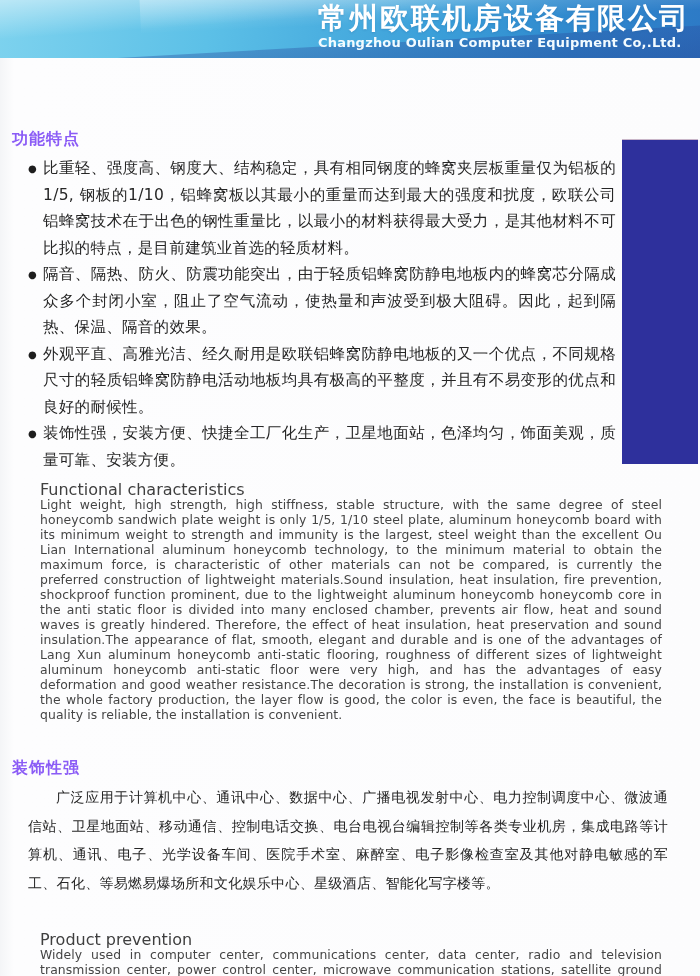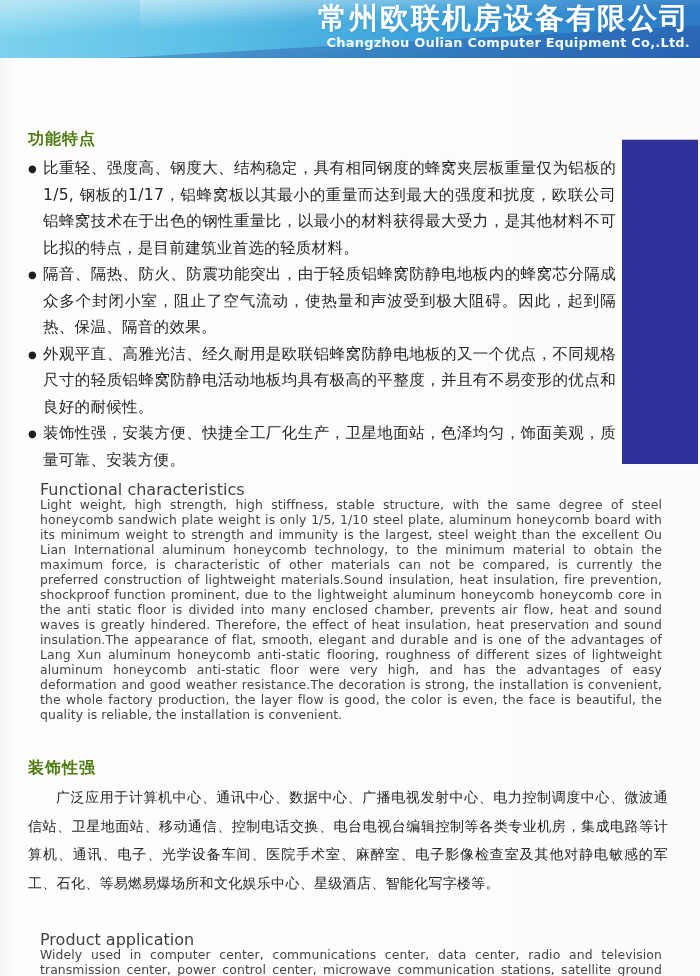--- a/index.html
+++ b/index.html
@@ -28,43 +28,43 @@
     position: absolute; top: -14px; left: 140px; width: 640px; height: 34px;
     background: linear-gradient(to bottom, rgba(255,255,255,0.28), rgba(255,255,255,0));
     transform: rotate(-2.5deg);
   }
   .swoosh-dark {
     position: absolute; bottom: -34px; left: 60px; width: 760px; height: 52px;
     background: linear-gradient(to bottom, rgba(42,78,160,0.38), rgba(38,70,150,0.55));
     transform: rotate(-3.2deg);
   }
   .header-text {
-    position: absolute; top: 1px; right: 10px; text-align: right; z-index: 3;
+    position: absolute; top: 1px; right: 10px; z-index: 3;
   }
   .company-zh {
     color: #ffffff; font-size: 29px; font-weight: 600; letter-spacing: 2px;
     line-height: 34px; text-shadow: 0 1px 2px rgba(30,90,150,0.25);
   }
   .company-en {
     color: #f2fbff; font-size: 13px; font-weight: 700; line-height: 16px;
     letter-spacing: 0.2px;
   }
 
   
   .accent-bar {
     position: absolute; left: 622px; top: 139px; width: 76px; height: 325px;
     background: #2e309c;
     border-top: 1px solid #c9b6c9;
     z-index: 2;
   }
 
   
   .zh-heading {
-    font-size: 16px; font-weight: bold; color: #4d7c0f;
-    margin-left: 28px; letter-spacing: 1px;
+    font-size: 16px; font-weight: bold; color: #8b5cf6;
+    margin-left: 12px; letter-spacing: 1px;
   }
   .heading-features { margin-top: 129px; margin-bottom: 5px; }
 
   .feature-list {
     list-style: none;
     margin-left: 28px; width: 588px;
     font-size: 15.5px; line-height: 26.5px;
     text-align: justify; color: #262626; letter-spacing: 0.3px;
   }
   .feature-list li { position: relative; padding-left: 15px; }
@@ -103,21 +103,21 @@
   </div>
 </div>
 
 <div class="accent-bar"></div>
 
 <div class="zh-heading heading-features">功能特点</div>
 
 <ul class="feature-list">
   <li>
     <span class="bullet-dot">●</span>
-    <span>比重轻、强度高、钢度大、结构稳定，具有相同钢度的蜂窝夹层板重量仅为铝板的1/5, 钢板的1/17，铝蜂窝板以其最小的重量而达到最大的强度和扰度，欧联公司铝蜂窝技术在于出色的钢性重量比，以最小的材料获得最大受力，是其他材料不可比拟的特点，是目前建筑业首选的轻质材料。</span>
+    <span>比重轻、强度高、钢度大、结构稳定，具有相同钢度的蜂窝夹层板重量仅为铝板的1/5, 钢板的1/10，铝蜂窝板以其最小的重量而达到最大的强度和扰度，欧联公司铝蜂窝技术在于出色的钢性重量比，以最小的材料获得最大受力，是其他材料不可比拟的特点，是目前建筑业首选的轻质材料。</span>
   </li>
   <li>
     <span class="bullet-dot">●</span>
     <span>隔音、隔热、防火、防震功能突出，由于轻质铝蜂窝防静电地板内的蜂窝芯分隔成众多个封闭小室，阻止了空气流动，使热量和声波受到极大阻碍。因此，起到隔热、保温、隔音的效果。</span>
   </li>
   <li>
     <span class="bullet-dot">●</span>
     <span>外观平直、高雅光洁、经久耐用是欧联铝蜂窝防静电地板的又一个优点，不同规格尺寸的轻质铝蜂窝防静电活动地板均具有极高的平整度，并且有不易变形的优点和良好的耐候性。</span>
   </li>
   <li>
@@ -125,14 +125,14 @@
     <span>装饰性强，安装方便、快捷全工厂化生产，卫星地面站，色泽均匀，饰面美观，质量可靠、安装方便。</span>
   </li>
 </ul>
 
 <div class="en-heading heading-func-en">Functional characteristics</div>
 <div class="en-body">Light weight, high strength, high stiffness, stable structure, with the same degree of steel honeycomb sandwich plate weight is only 1/5, 1/10 steel plate, aluminum honeycomb board with its minimum weight to strength and immunity is the largest, steel weight than the excellent Ou Lian  International aluminum honeycomb technology,  to the minimum material to obtain the maximum force, is characteristic of other materials can not be compared, is currently the preferred construction of lightweight materials.Sound insulation, heat insulation, fire prevention, shockproof function prominent, due to the lightweight aluminum honeycomb honeycomb core in the anti static floor is divided into many enclosed chamber, prevents air flow, heat and sound waves is greatly hindered. Therefore, the effect of heat insulation, heat preservation and sound insulation.The appearance of flat, smooth, elegant and durable and is one of the advantages of Lang Xun aluminum honeycomb anti-static flooring, roughness of different sizes of lightweight aluminum honeycomb anti-static floor were very high, and has the advantages of easy deformation and good weather resistance.The decoration is strong, the installation is convenient, the whole factory production, the layer flow is good, the color is even, the face is beautiful, the quality is reliable, the installation is convenient.</div>
 
 <div class="zh-heading heading-application">装饰性强</div>
 <div class="app-zh">广泛应用于计算机中心、通讯中心、数据中心、广播电视发射中心、电力控制调度中心、微波通信站、卫星地面站、移动通信、控制电话交换、电台电视台编辑控制等各类专业机房，集成电路等计算机、通讯、电子、光学设备车间、医院手术室、麻醉室、电子影像检查室及其他对静电敏感的军工、石化、等易燃易爆场所和文化娱乐中心、星级酒店、智能化写字楼等。</div>
 
-<div class="en-heading heading-app-en">Product application</div>
+<div class="en-heading heading-app-en">Product prevention</div>
 <div class="en-body">Widely used in computer center, communications center, data center, radio and television transmission center, power control center, microwave communication stations, satellite ground stations, mobile communication, telephone exchange, radio and television and other professional editing control room, integrated circuit, computer, communication, electronics, optical equipment workshop, operation room, hospital anesthesia room, examination room, electronic imaging and other electrostatic sensitive military, petrochemical, and other inflammable and explosive places and cultural entertainment center, star hotel, intelligent office building etc..</div>
 
 </body></html>

